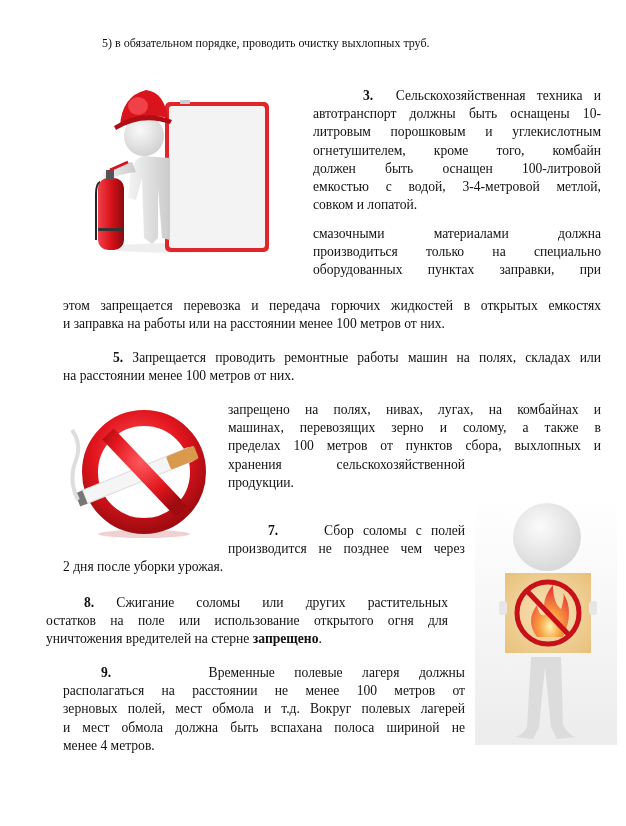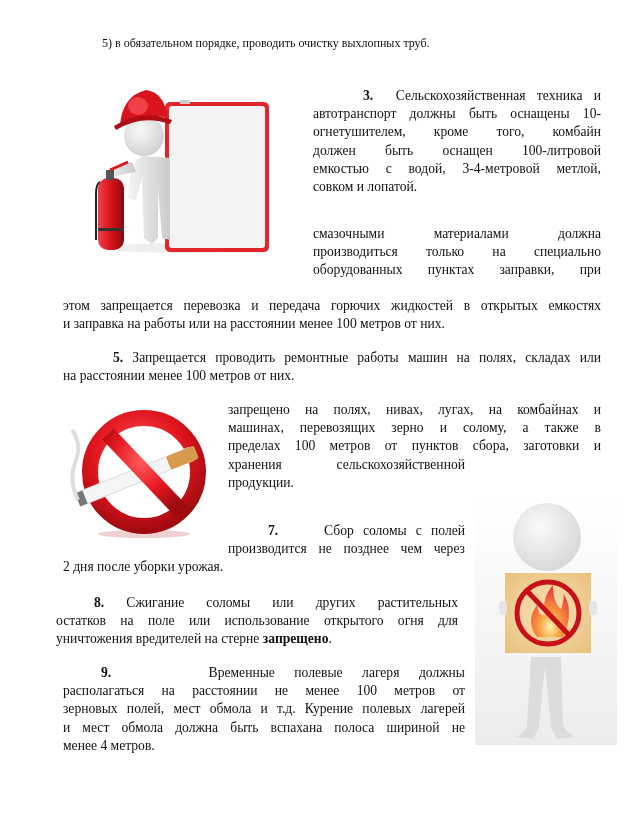--- a/index.html
+++ b/index.html
@@ -56,20 +56,21 @@
     <rect x="6" y="100" width="26" height="72" rx="10" fill="url(#ext)"></rect>
     <rect x="6" y="150" width="26" height="3" fill="#333"></rect>
     <rect x="14" y="92" width="8" height="10" fill="#555"></rect>
     <path d="M18 92 L36 84" stroke="#d9141c" stroke-width="3"></path>
   </svg>
 </div>
 
 <div class="txt" style="left:313px; top:87px; width:288px;">
   <span class="just"><span class="ind"></span><span class="b">3.</span>&nbsp; <span>Сельскохозяйственная техника и</span></span>
   <span class="just">автотранспорт должны быть оснащены 10-</span>
+  <span class="just">литровым порошковым и углекислотным</span>
   <span class="just">огнетушителем, кроме того, комбайн</span>
   <span class="just">должен быть оснащен 100-литровой</span>
   <span class="just">емкостью с водой, 3-4-метровой метлой,</span>
   <span>совком и лопатой.</span>
 </div>
 
 <div class="txt" style="left:313px; top:225px; width:288px;">
   <span class="just">смазочными материалами должна</span>
   <span class="just">производиться только на специально</span>
   <span class="just">оборудованных пунктах заправки, при</span>
@@ -103,43 +104,43 @@
     </g>
     <path d="M20 100 Q10 80 18 60 Q24 44 14 30" stroke="#ddd" stroke-width="4" fill="none"></path>
 
     <line x1="50" y1="34" x2="124" y2="112" stroke="url(#ring)" stroke-width="16"></line>
   </svg>
 </div>
 
 <div class="txt" style="left:228px; top:401px; width:373px;">
   <span class="just">запрещено на полях, нивах, лугах, на комбайнах и</span>
   <span class="just">машинах, перевозящих зерно и солому, а также в</span>
-  <span class="just">пределах 100 метров от пунктов сбора, заготовки и</span>
+  <span class="just">пределах 100 метров от пунктов сбора, выхлопных и</span>
   <span class="just" style="width:237px">хранения сельскохозяйственной</span>
   <span>продукции.</span>
 </div>
 
 <div class="txt" style="left:228px; top:522px; width:237px;">
   <span class="just"><span class="ind" style="width:40px"></span><span class="b">7.</span>&nbsp;&nbsp;&nbsp;&nbsp; <span>Сбор соломы с полей</span></span>
   <span class="just">производится не позднее чем через</span>
 </div>
 <div class="txt" style="left:63px; top:558px; width:402px;">
   <span>2 дня после уборки урожая.</span>
 </div>
 
-<div class="txt" style="left:56px; top:594px; width:402px;">
+<div class="txt" style="left:46px; top:594px; width:402px;">
   <span class="just"><span class="ind" style="width:38px"></span><span class="b">8.</span> <span>Сжигание соломы или других растительных</span></span>
   <span class="just">остатков на поле или использование открытого огня для</span>
   <span><span>уничтожения вредителей на стерне</span> <span class="b">запрещено</span><span>.</span></span>
 </div>
 
 <div class="txt" style="left:63px; top:664px; width:402px;font-family:Liberation Serif, serif;">
   <span class="just"><span class="ind" style="width:38px"></span><span class="b">9.</span>&nbsp;&nbsp;&nbsp;&nbsp; <span>Временные полевые лагеря должны</span></span>
   <span class="just">располагаться на расстоянии не менее 100 метров от</span>
-  <span class="just">зерновых полей, мест обмола и т.д. Курение полевых лагерей</span>
+  <span class="just">зерновых полей, мест обмола и т.д. Вокруг полевых лагерей</span>
   <span class="just">и мест обмола должна быть вспахана полоса шириной не</span>
   <span>менее 4 метров.</span>
 </div>
 
 <div class="img" style="left:475px; top:497px; width:142px; height:248px; background:linear-gradient(#ffffff,#f4f4f4 60%,#ececec);">
   <svg width="142" height="248" viewBox="0 0 142 248">
     <defs>
       <radialGradient id="hd2" cx="40%" cy="35%" r="70%">
           <stop offset="0" stop-color="#fbfbfb"></stop>
           <stop offset="1" stop-color="#d6d6d6"></stop>

